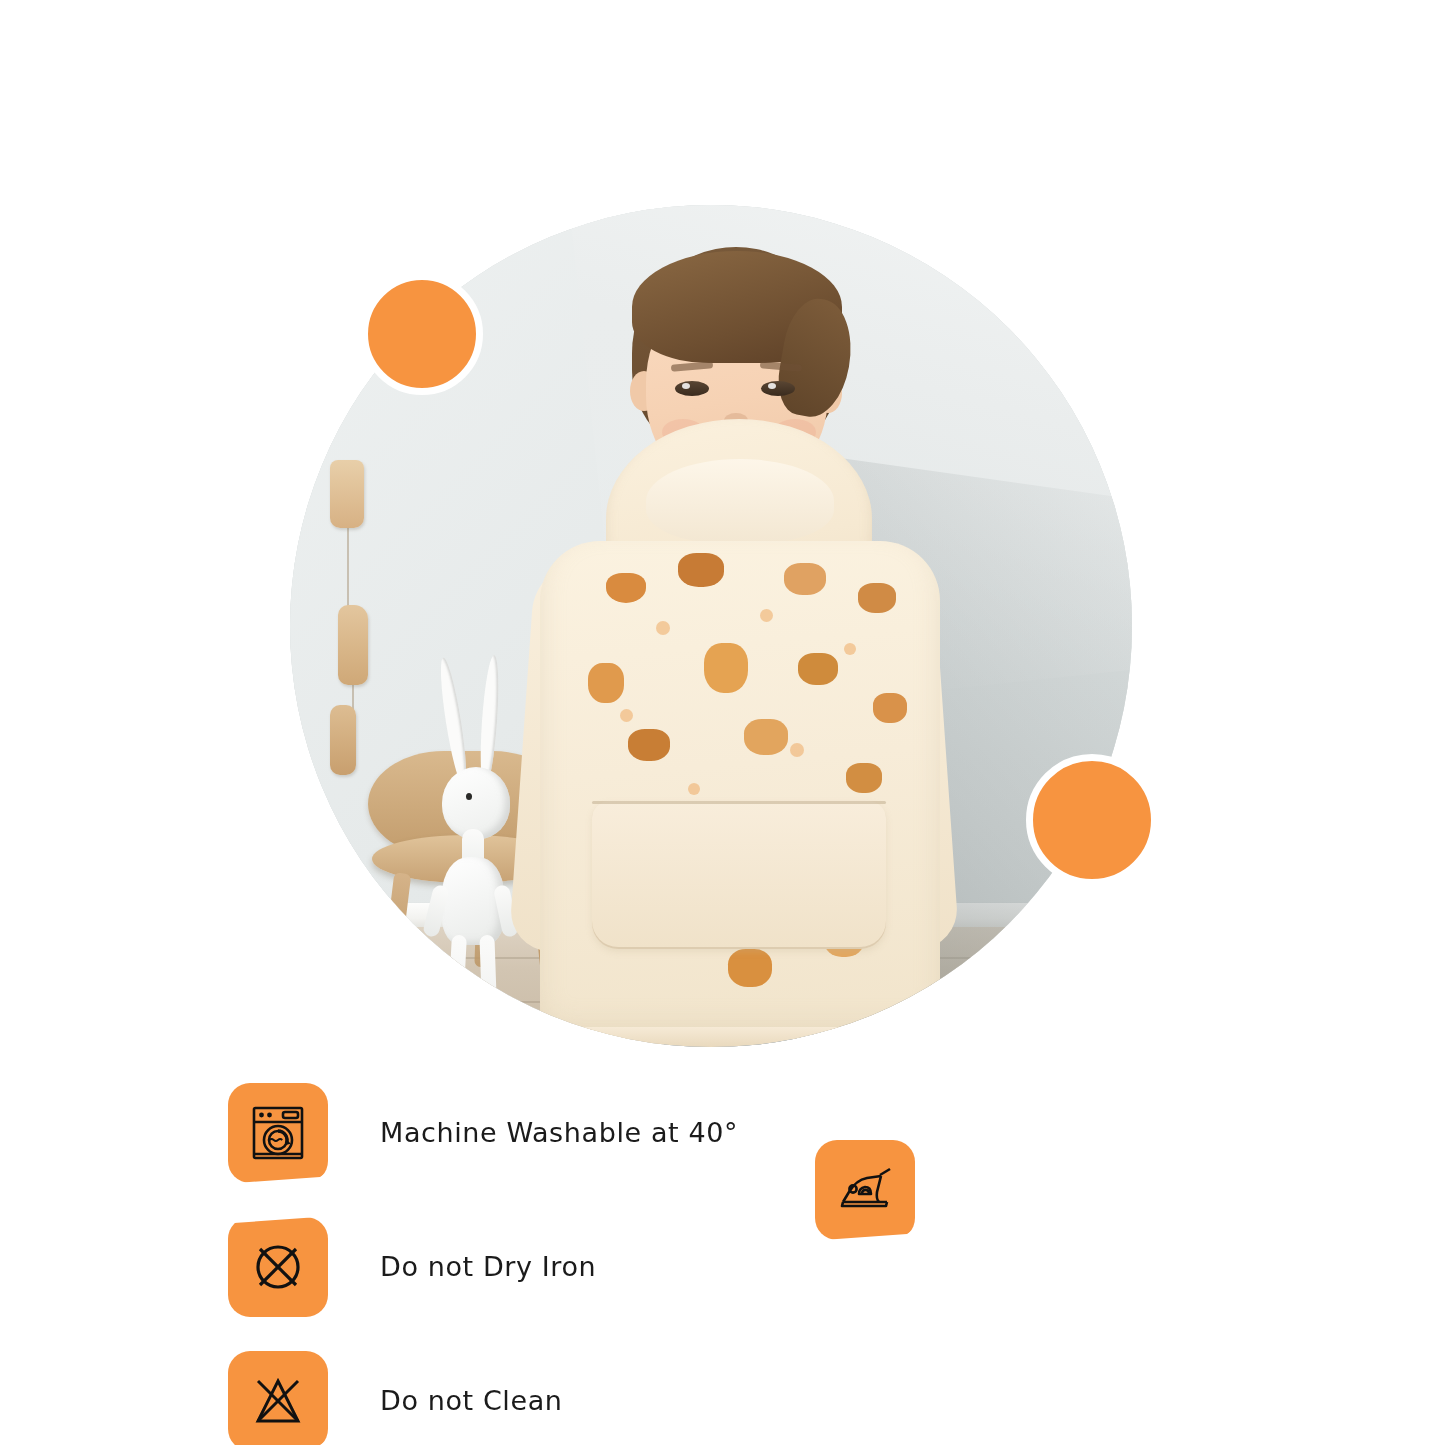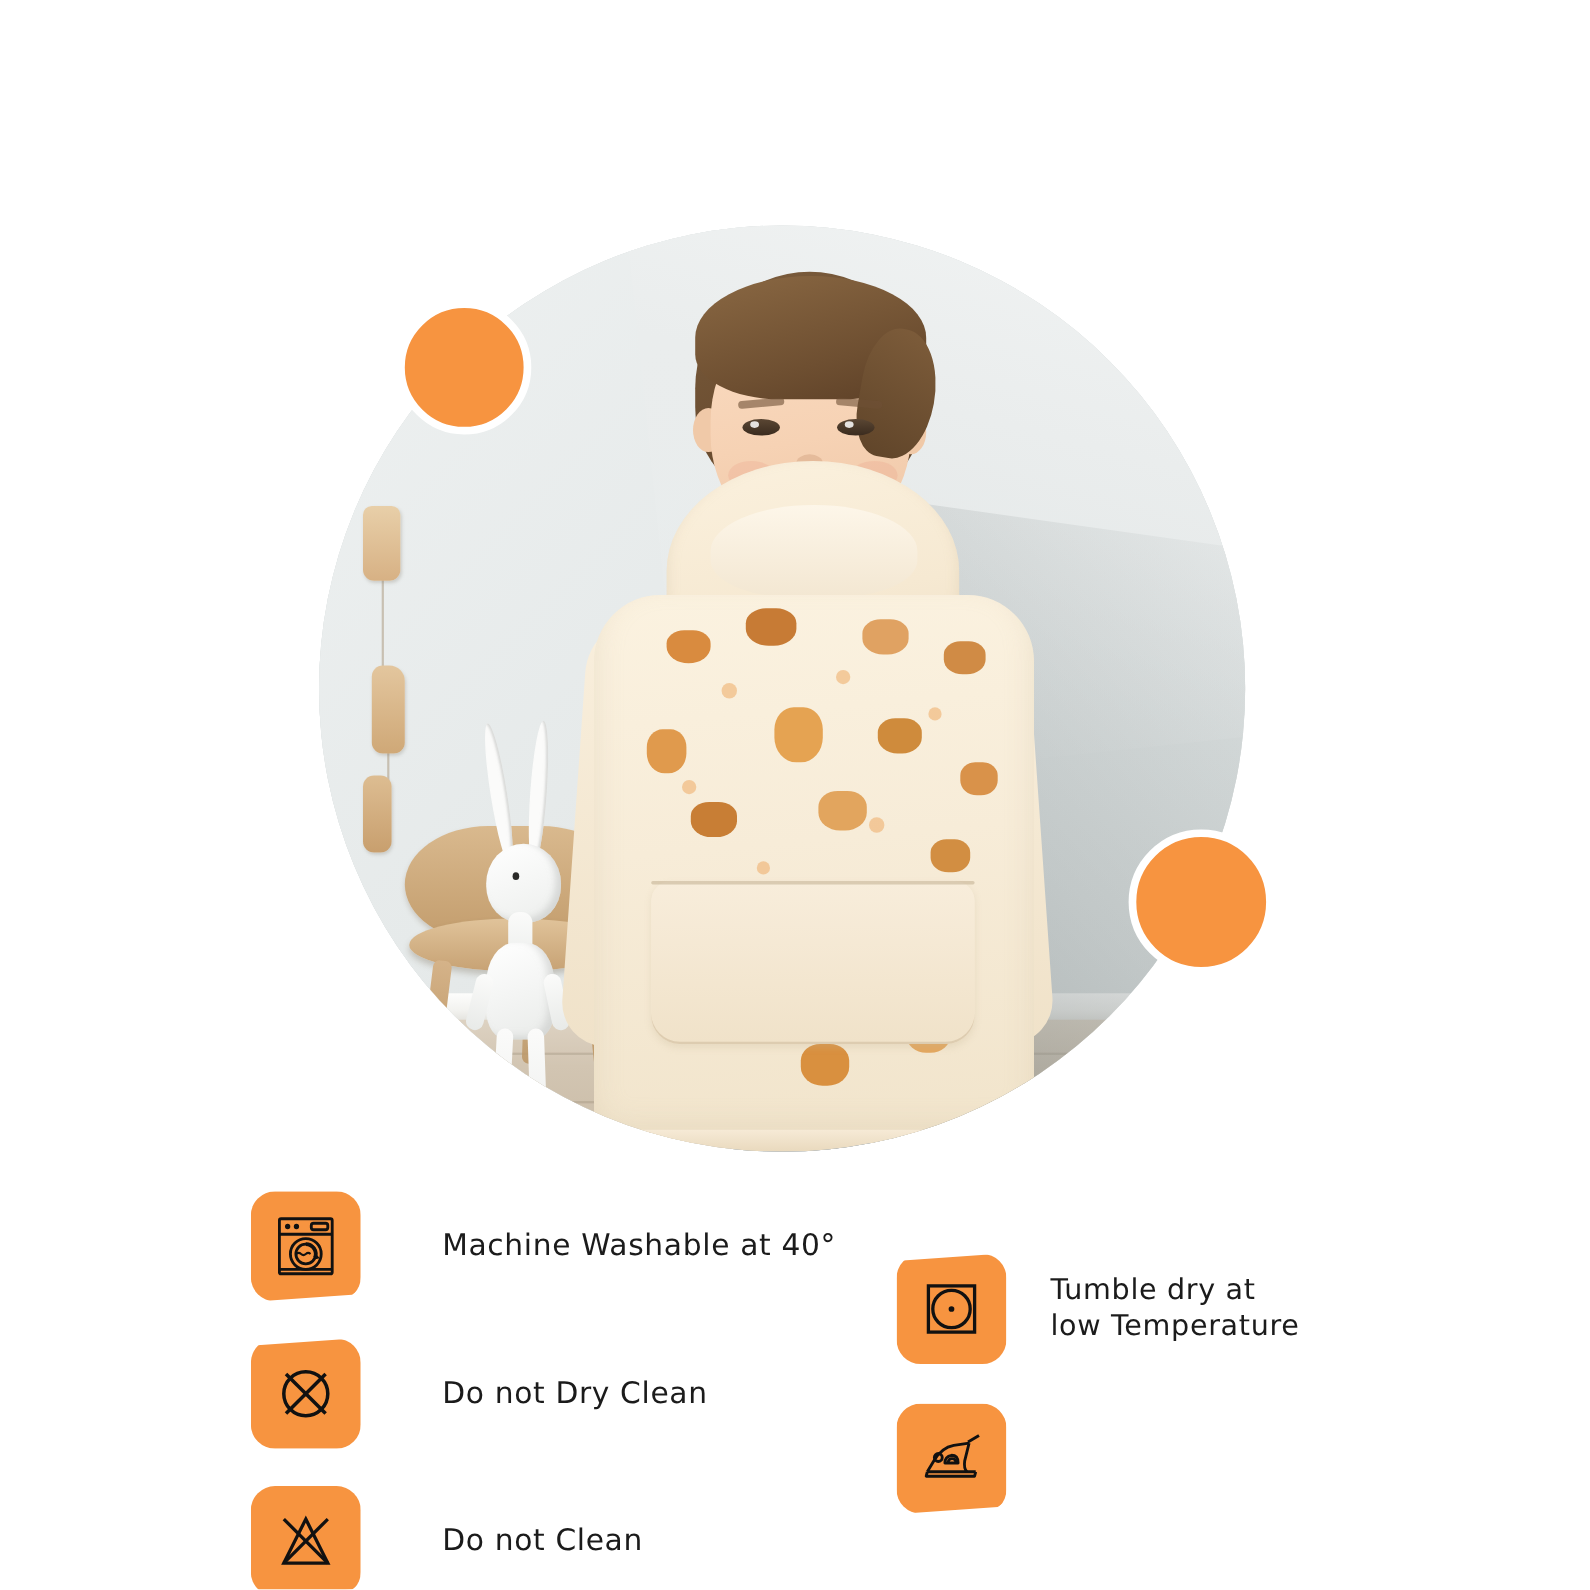--- a/index.html
+++ b/index.html
@@ -174,21 +174,21 @@
 
   .care-row{position:relative;display:flex;align-items:center;}
   .badge{position:relative;width:100px;height:100px;flex:0 0 100px;
     background:var(--orange,#F79440);
     display:flex;align-items:center;justify-content:center;}
   .badge.tail-bl{border-radius:22px;
     clip-path:polygon(0% 8%, 2% 3%, 7% 0%, 93% 0%, 98% 3%, 100% 8%, 100% 84%, 98% 90%, 92% 94%, 8% 100%, 2% 96%, 0% 90%);}
   .badge.tail-tr{border-radius:22px;
     clip-path:polygon(6% 6%, 90% 0%, 96% 3%, 100% 9%, 100% 92%, 98% 97%, 93% 100%, 7% 100%, 2% 97%, 0% 92%, 0% 12%);}
   .badge svg{display:block;}
-  .care-label{margin-left:74px;color:#1b1b1b;
+  .care-label{margin-left:52px;color:#1b1b1b;
     font-family:"DejaVu Sans",sans-serif;
     font-size:27px;letter-spacing:.6px;line-height:1.28;font-weight:400;}
   .care-col.right .care-label{margin-left:40px;font-size:26px;}
 </style>
 </head>
 <body>
 
 <div id="page" style="--orange:#F79440;">
 
 
@@ -320,49 +320,38 @@
     </div>
 
     <div class="care-row" style="margin-bottom:34px;">
       <div class="badge tail-tr">
         <svg width="62" height="62" viewBox="0 0 62 62" fill="none" stroke="#111" stroke-width="3.2">
           <circle cx="31" cy="31" r="20"></circle>
           <line x1="13" y1="13" x2="49" y2="49"></line>
           <line x1="49" y1="13" x2="13" y2="49"></line>
         </svg>
       </div>
-      <div class="care-label">Do not Dry Clean</div>
+      <div class="care-label">Do not Dry Iron</div>
     </div>
 
     <div class="care-row">
       <div class="badge tail-bl">
         <svg width="62" height="62" viewBox="0 0 62 62" fill="none" stroke="#111" stroke-width="3">
           <path d="M31 11 L51 51 L11 51 Z"></path>
           <line x1="11" y1="11" x2="51" y2="51"></line>
           <line x1="51" y1="11" x2="11" y2="51"></line>
         </svg>
       </div>
       <div class="care-label">Do not Clean</div>
     </div>
 
   </div>
 
   <div class="care-col right">
 
-    <div class="care-row" style="margin-bottom:36px;">
-      <div class="badge tail-tr">
-        <svg width="62" height="62" viewBox="0 0 62 62" fill="none" stroke="#111" stroke-width="3">
-          <rect x="10" y="10" width="42" height="42"></rect>
-          <circle cx="31" cy="31" r="17"></circle>
-          <circle cx="31" cy="31" r="2.6" fill="#111" stroke="none"></circle>
-        </svg>
-      </div>
-      <div class="care-label" style="white-space:pre-line;">Tumble dry at
-low Temperature</div>
-    </div>
 
     <div class="care-row">
       <div class="badge tail-bl">
         <svg width="64" height="64" viewBox="0 0 64 64" fill="none" stroke="#111" stroke-width="2.6" stroke-linejoin="round">
           <path d="M10 44 L16 34 Q23 22 34 20 L48 18"></path>
           <path d="M10 44 L54 44"></path>
           <path d="M48 18 L44 34 Q43 41 46 44"></path>
           <path d="M10 44 L9 48 L53 48 L54 44"></path>
           <path d="M47 17 L57 11"></path>
           <circle cx="20" cy="31" r="3.6"></circle>

